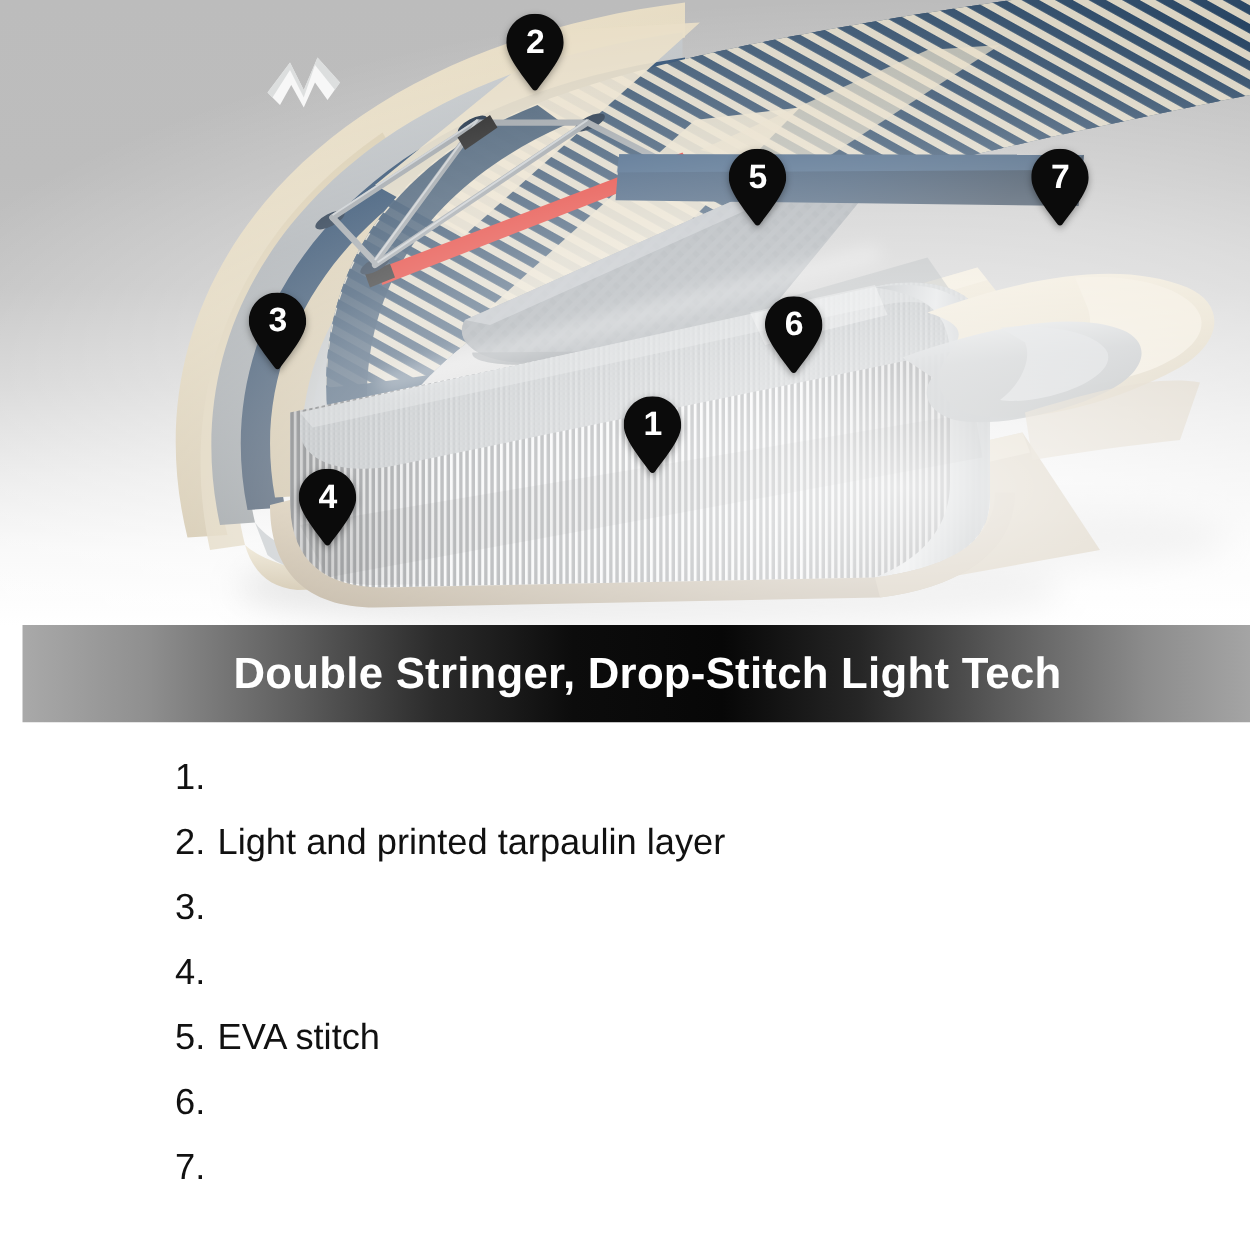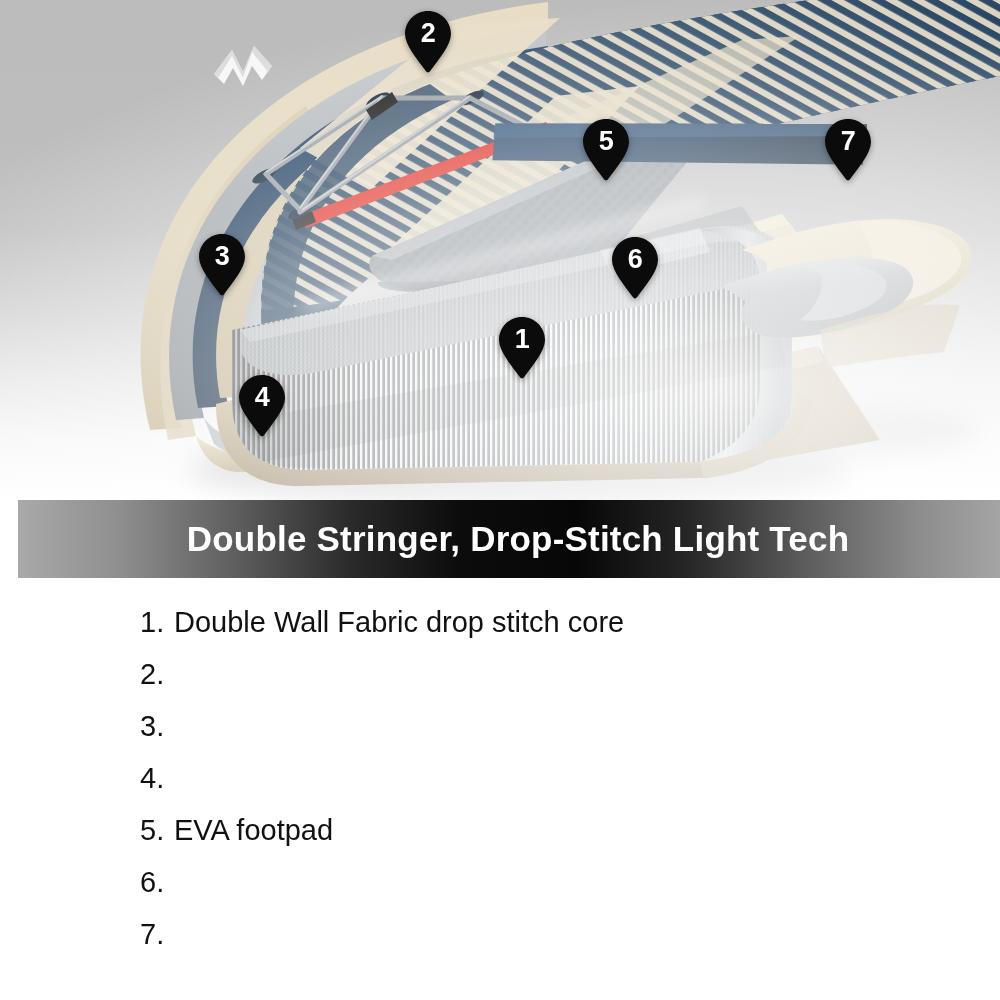--- a/index.html
+++ b/index.html
@@ -412,34 +412,34 @@
       </div>
   </div>
 
   <div id="banner">
     <h1>Double Stringer, Drop-Stitch Light Tech</h1>
   </div>
 
   <div id="list">
       <div class="row">
         <span class="idx">1.</span>
-        <span class="txt">Double Wall Fabric drop stitch core</span>
       </div>
       <div class="row">
         <span class="idx">2.</span>
+        <span class="txt">Light and printed tarpaulin layer</span>
       </div>
       <div class="row">
         <span class="idx">3.</span>
       </div>
       <div class="row">
         <span class="idx">4.</span>
       </div>
       <div class="row">
         <span class="idx">5.</span>
-        <span class="txt">EVA footpad</span>
+        <span class="txt">EVA stitch</span>
       </div>
       <div class="row">
         <span class="idx">6.</span>
       </div>
       <div class="row">
         <span class="idx">7.</span>
       </div>
     </div>
 
 </div>

